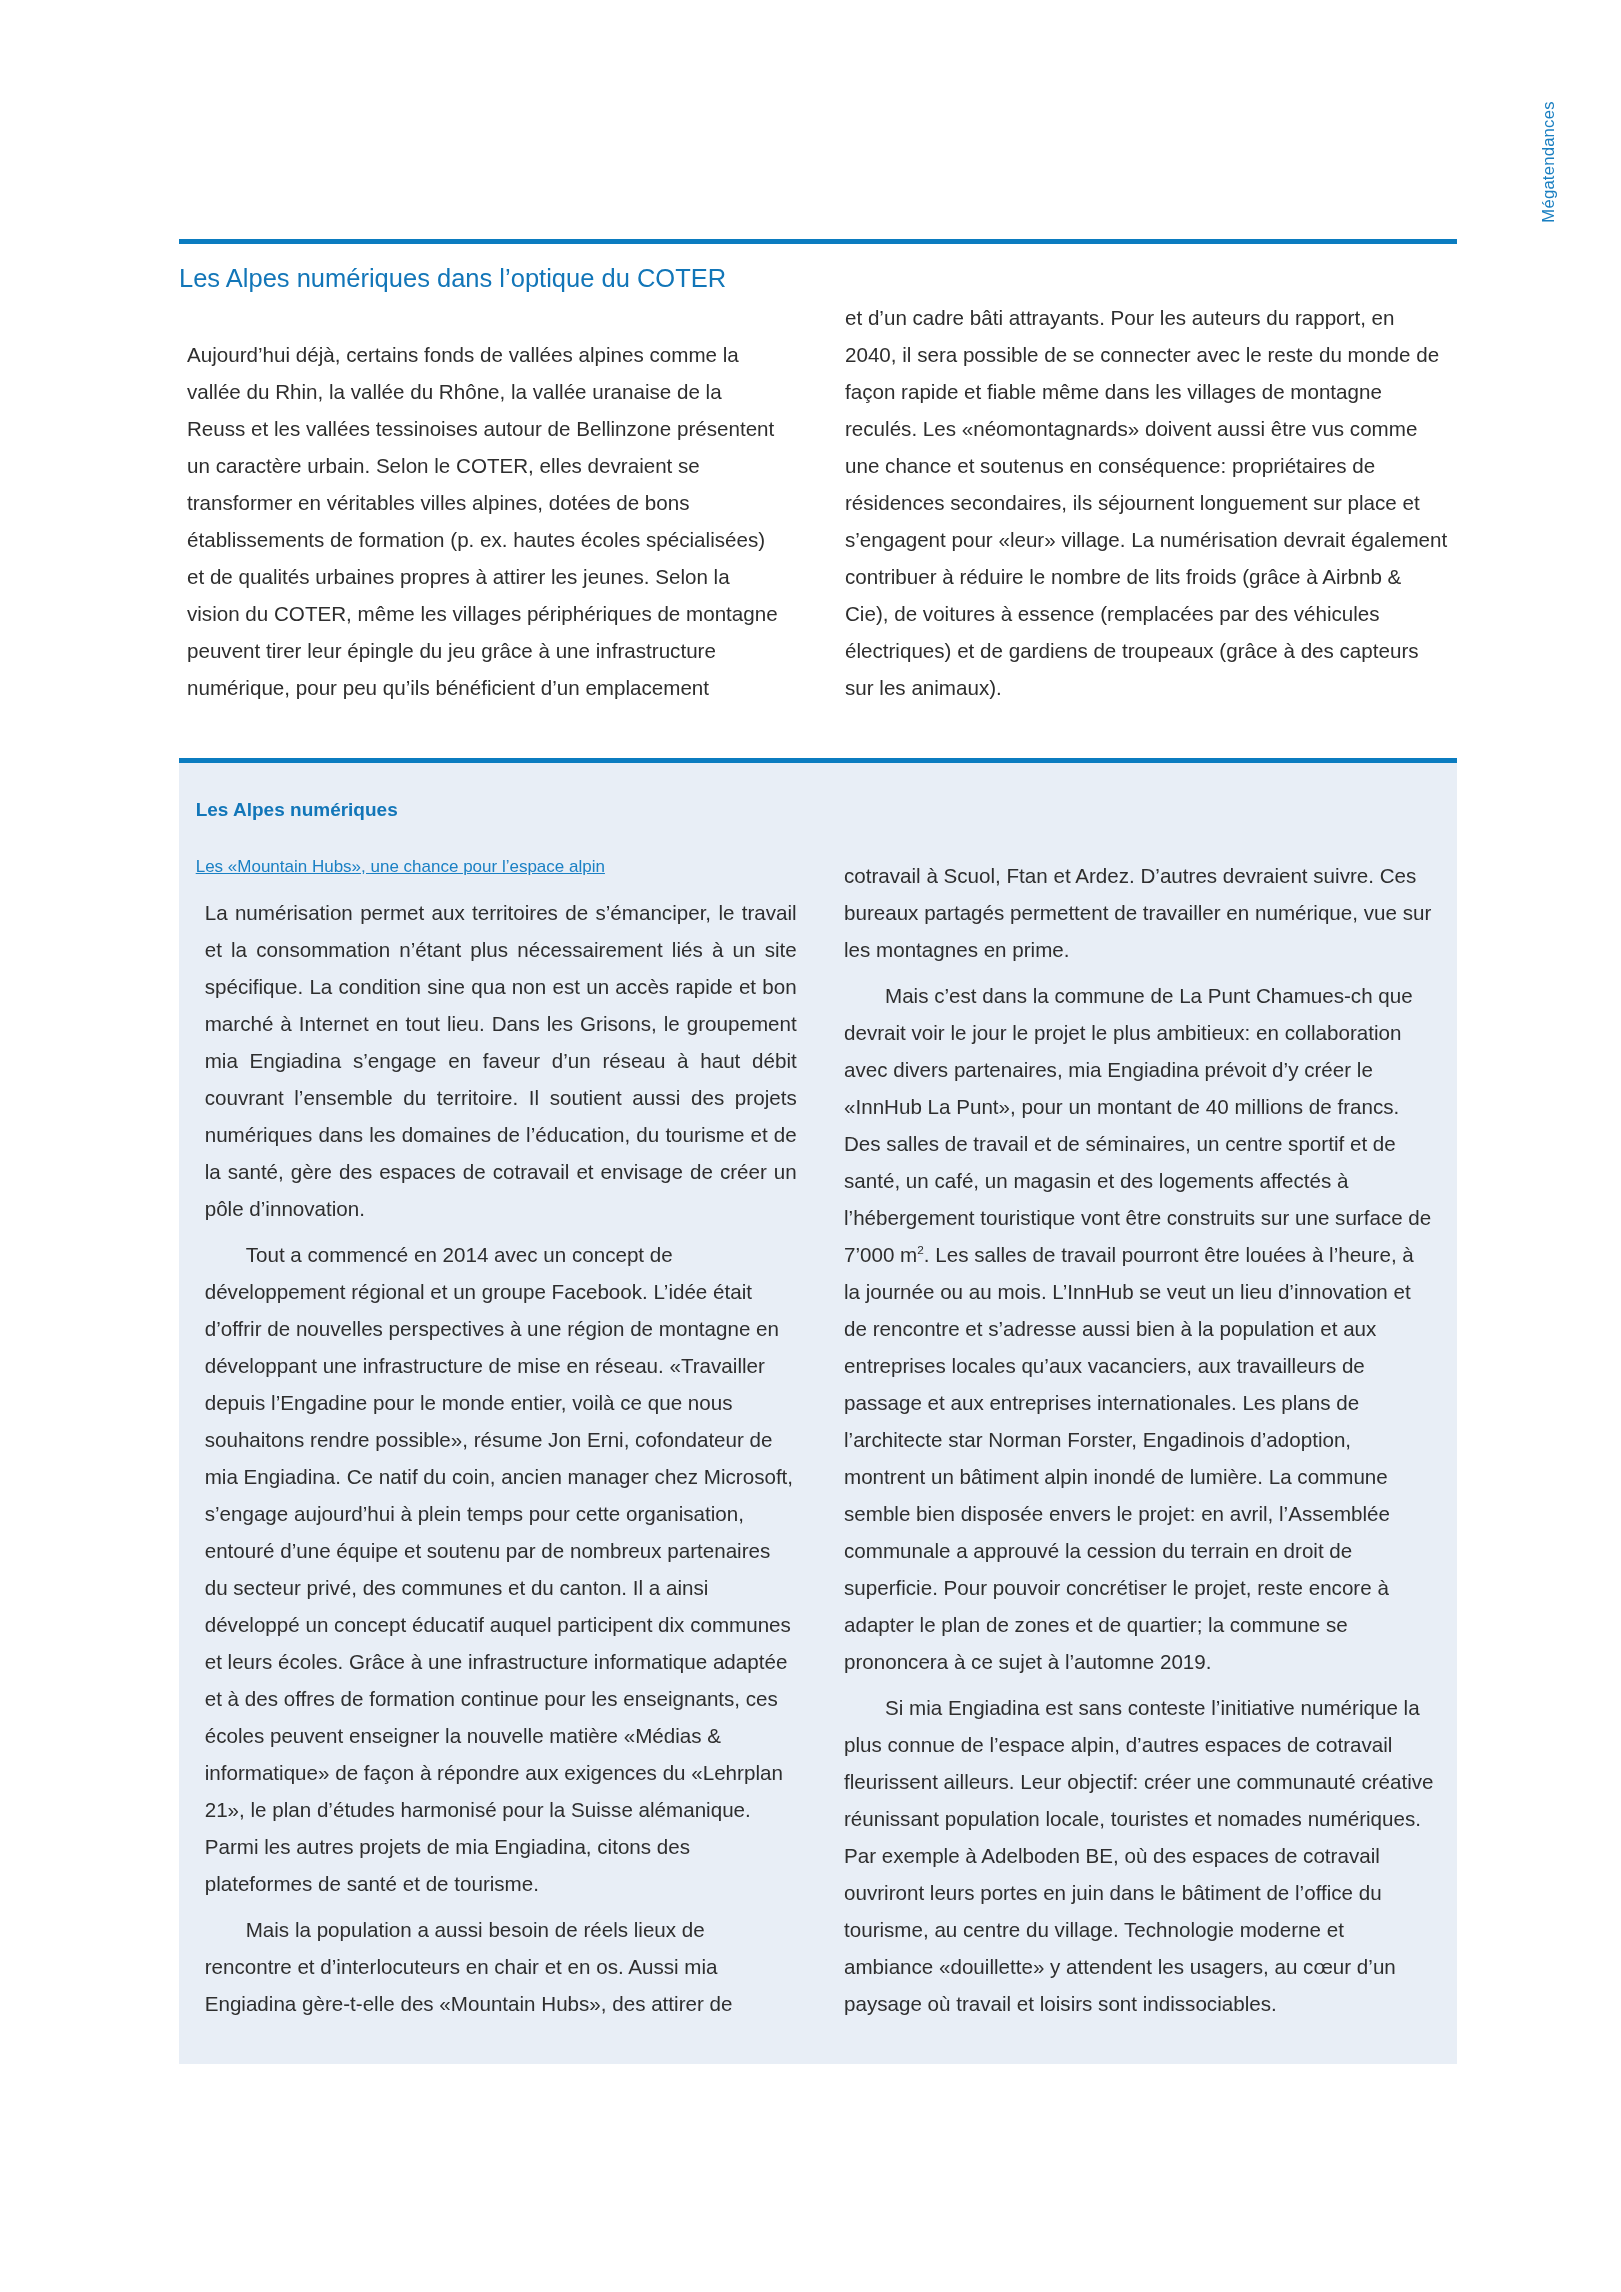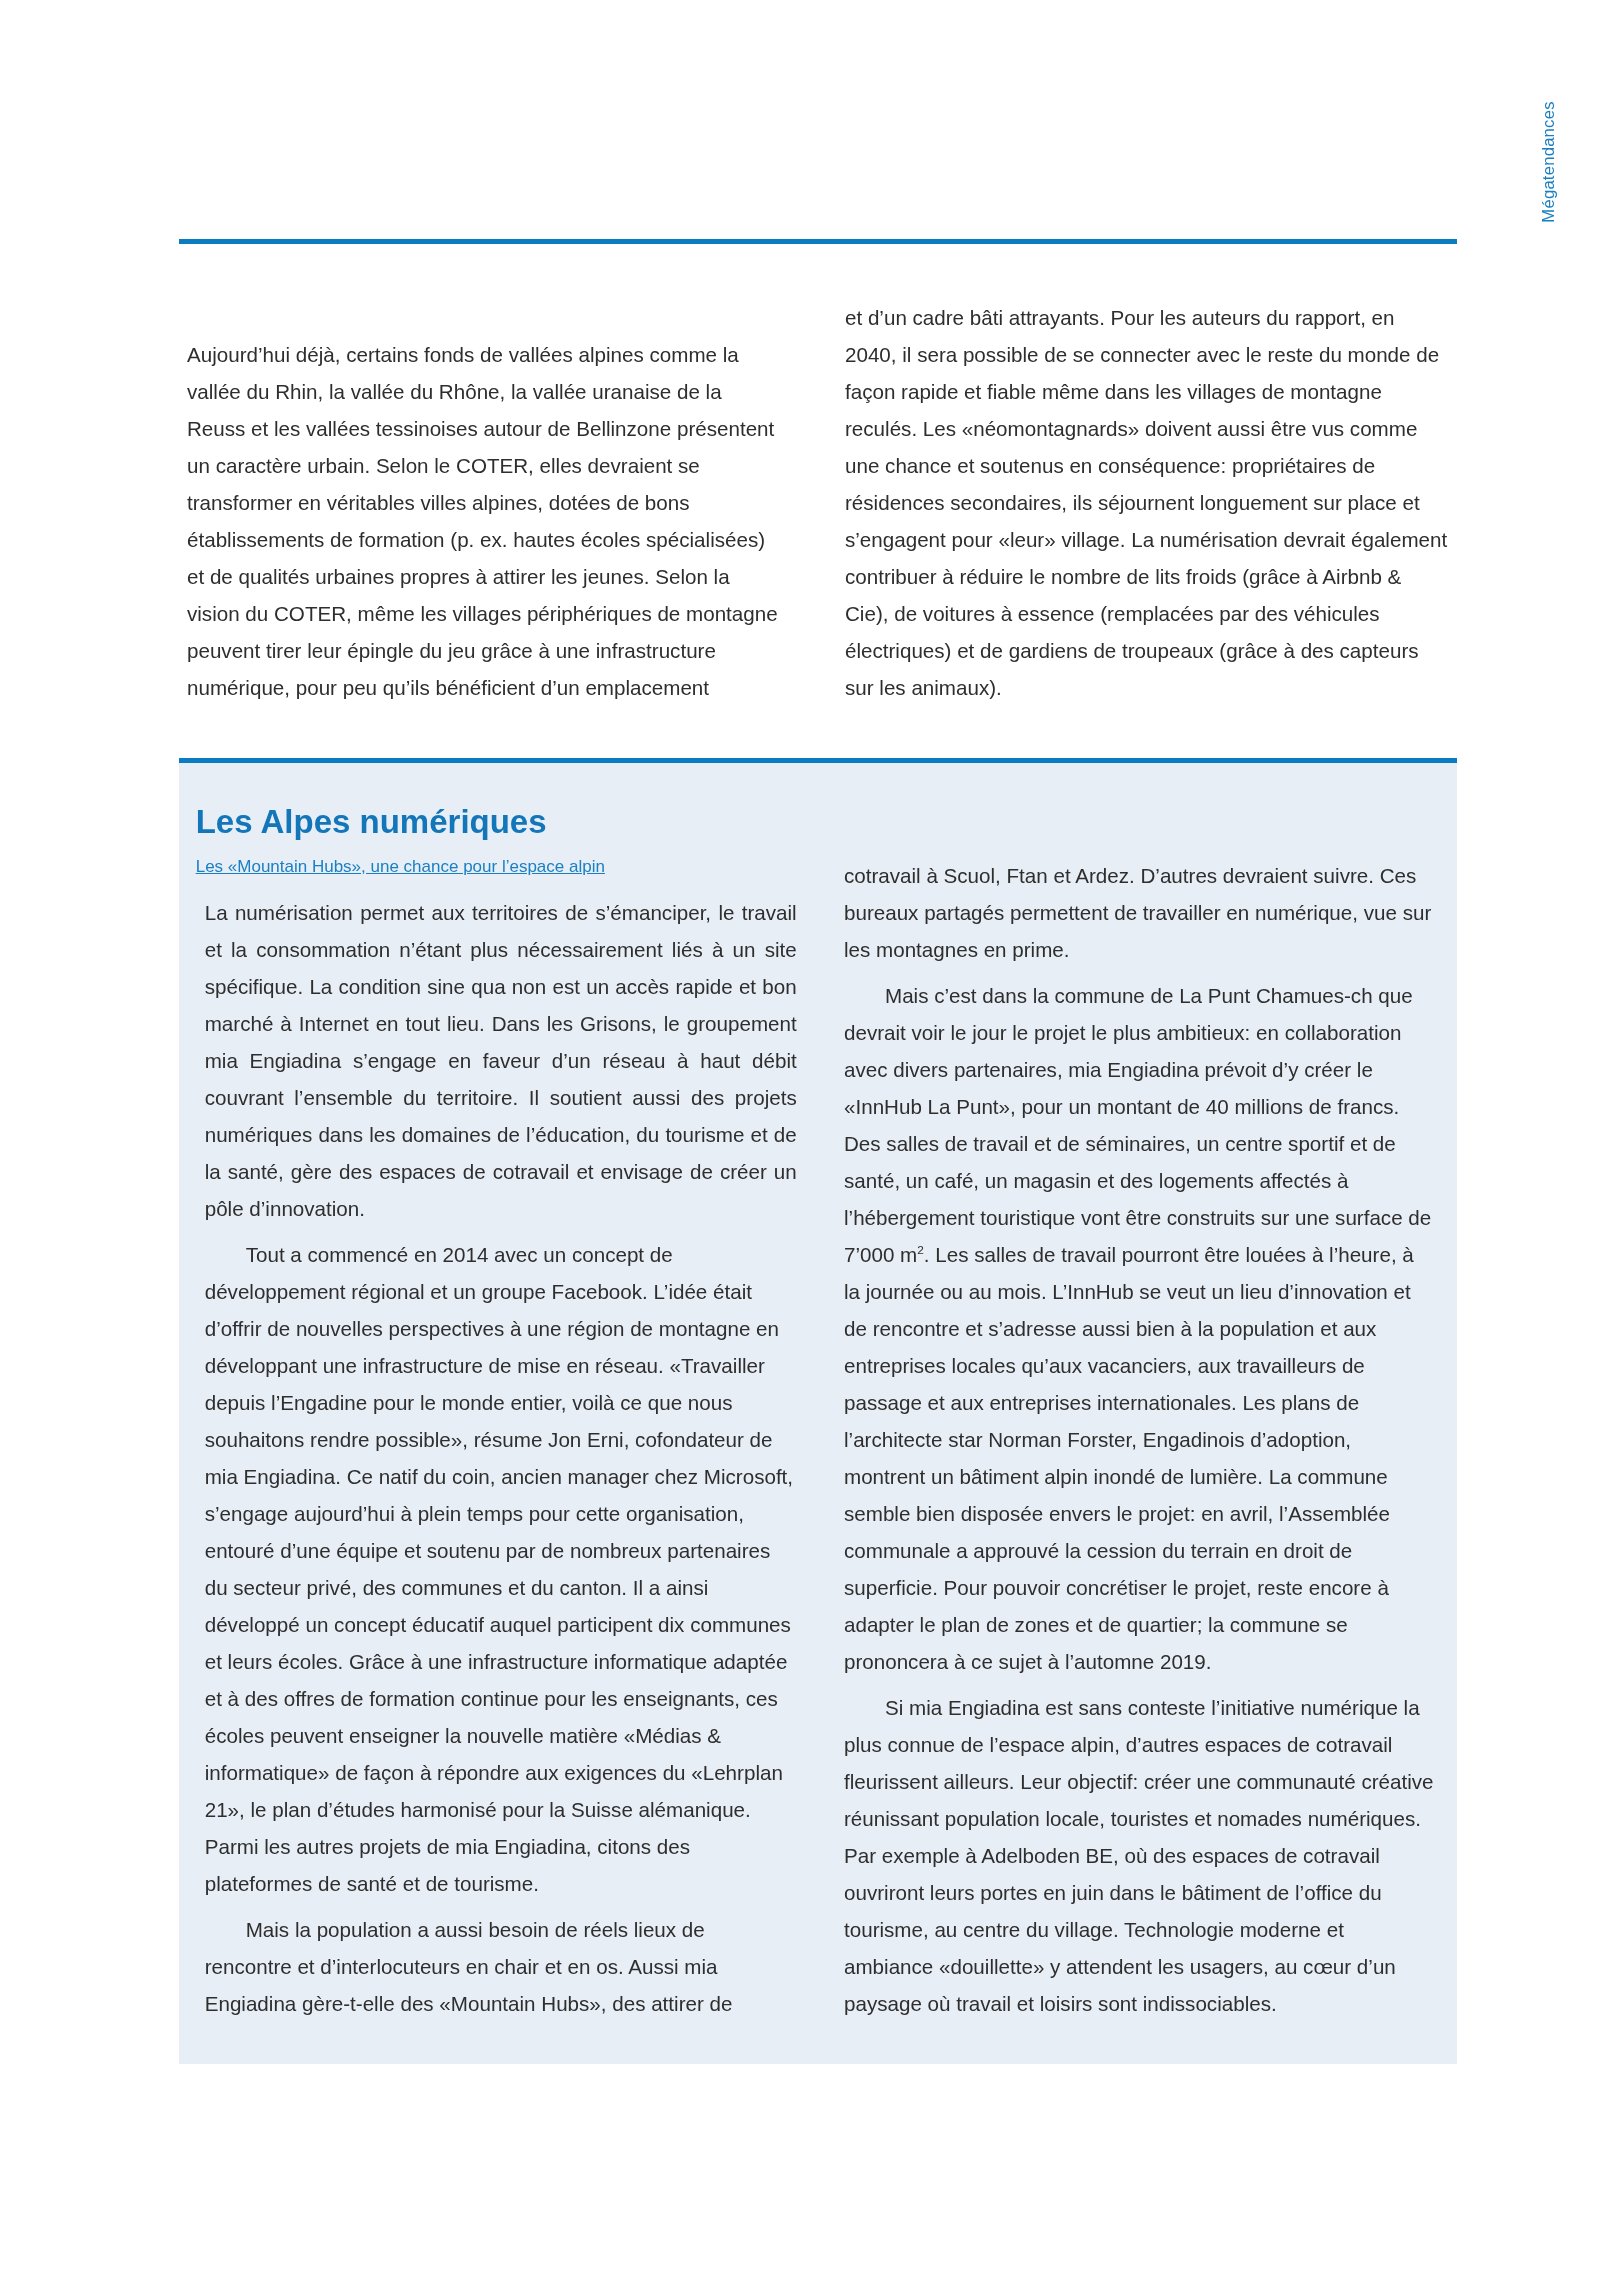--- a/index.html
+++ b/index.html
@@ -81,21 +81,21 @@
     }
     .box .blue-rule {
       position: absolute;
       top: 0;
       left: 0;
     }
     .box-title {
       position: absolute;
       left: 16.7px;
       top: 19.6px;
-      font-size: 33px;
+      font-size: 19px;
       color: #1276b8;
       line-height: 33px;
     }
     .box-left {
       position: absolute;
       left: 16.7px;
       top: 90px;
       width: 610px;
     }
     .box-right {
@@ -124,20 +124,21 @@
 </head>
 <body>
 
 <div class="side-label">
   <span>Mégatendances</span>
 </div>
 
 <section>
   <div class="section-top">
     <div class="blue-rule"></div>
+    <h2 class="h1">Les Alpes numériques dans l’optique du COTER</h2>
   </div>
   <div class="col top-left">
     <p>Aujourd’hui déjà, certains fonds de vallées alpines comme la vallée du Rhin, la vallée du Rhône, la vallée uranaise de la Reuss et les vallées tessinoises autour de Bellinzone présentent un caractère urbain. Selon le COTER, elles devraient se transformer en véritables villes alpines, dotées de bons établissements de formation (p. ex. hautes écoles spécialisées) et de qualités urbaines propres à attirer les jeunes. Selon la vision du COTER, même les villages périphériques de montagne peuvent tirer leur épingle du jeu grâce à une infrastructure numérique, pour peu qu’ils bénéficient d’un emplacement</p>
   </div>
   <div class="col top-right">
     <p>et d’un cadre bâti attrayants. Pour les auteurs du rapport, en 2040, il sera possible de se connecter avec le reste du monde de façon rapide et fiable même dans les villages de montagne reculés. Les «néomontagnards» doivent aussi être vus comme une chance et soutenus en conséquence: propriétaires de résidences secondaires, ils séjournent longuement sur place et s’engagent pour «leur» village. La numérisation devrait également contribuer à réduire le nombre de lits froids (grâce à Airbnb &amp; Cie), de voitures à essence (remplacées par des véhicules électriques) et de gardiens de troupeaux (grâce à des capteurs sur les animaux).</p>
   </div>
 </section>
 
 <aside class="box">

